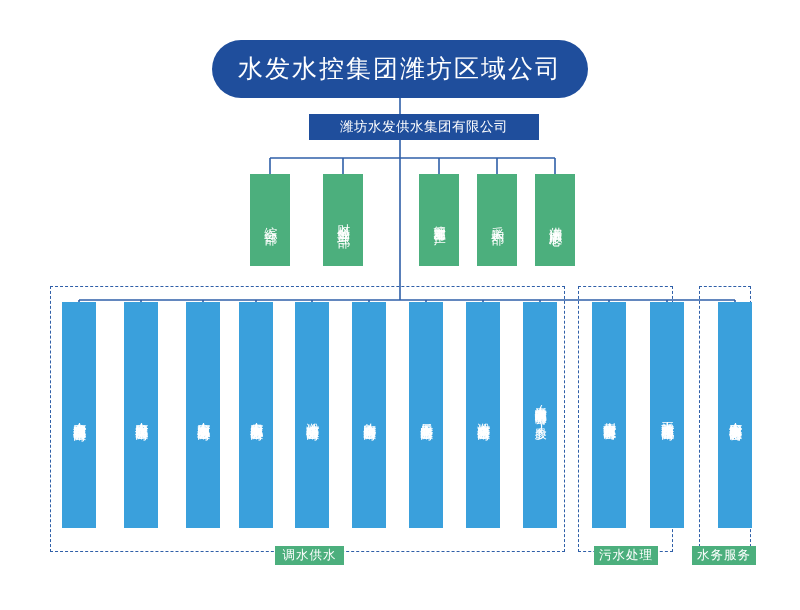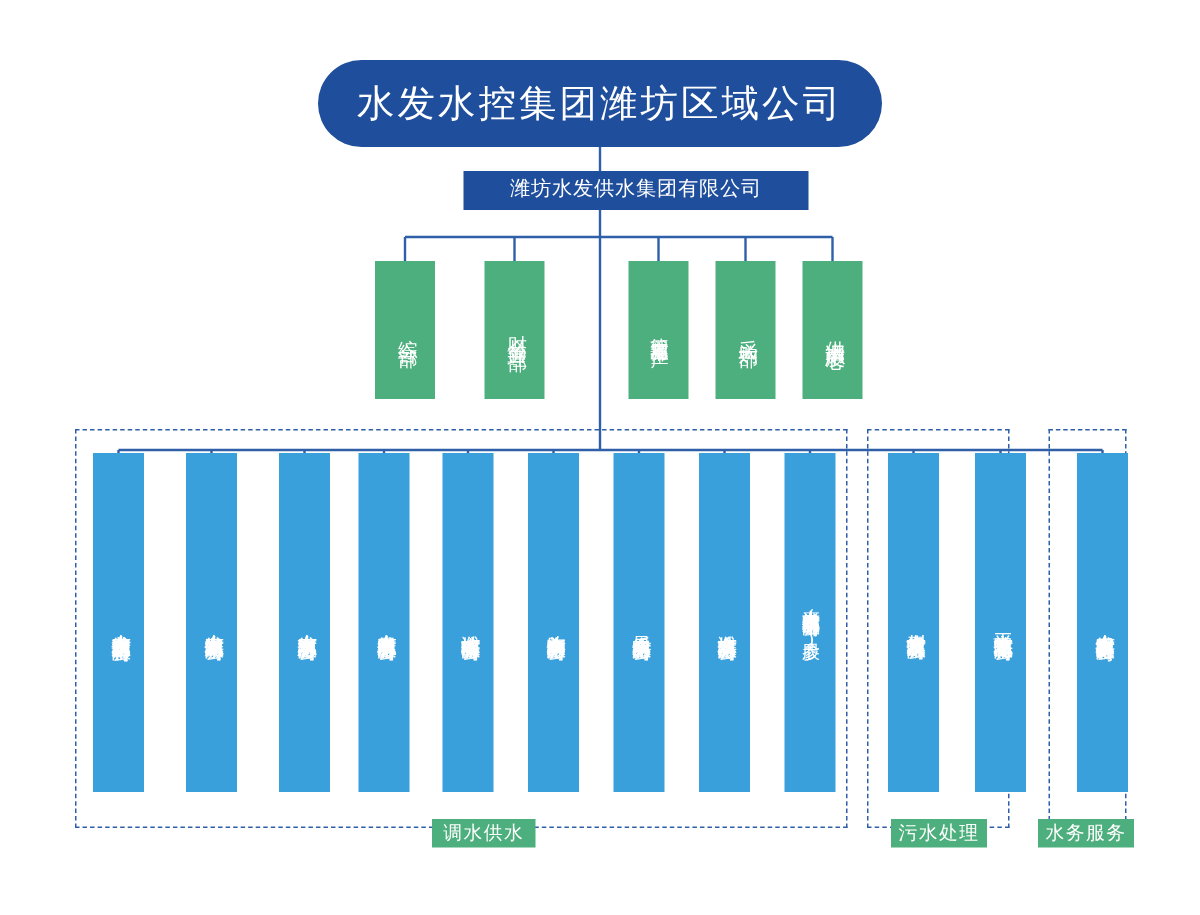--- a/index.html
+++ b/index.html
@@ -163,17 +163,17 @@
   <div class="node company" style="left:239px;">山东水发晟源水务有限公司</div>
   <div class="node company" style="left:295px;">潍坊峡山水务有限公司</div>
   <div class="node company" style="left:352px;">临朐众兴水务有限公司</div>
   <div class="node company" style="left:409px;">昌乐众兴水务有限公司</div>
   <div class="node company" style="left:466px;">潍坊众兴水务有限公司</div>
   <div class="node company" style="left:523px; font-size:12px;">寿光水发南水北调供水有限公司(参股)</div>
   <div class="node company" style="left:592px;">青州市水投发展有限公司</div>
   <div class="node company" style="left:650px;">平定中玮水质净化有限公司</div>
   <div class="node company" style="left:718px;">山东水发文科技服务有限公司</div>
 
-  <div class="group-label" style="left:275px; top:546px; width:69px;margin-left:13px;">调水供水</div>
+  <div class="group-label" style="left:275px; top:546px; width:69px;">调水供水</div>
   <div class="group-label" style="left:594px; top:546px; width:64px;text-align:right;">污水处理</div>
   <div class="group-label" style="left:692px; top:546px; width:64px;">水务服务</div>
 
 </div>
 
 </body></html>

